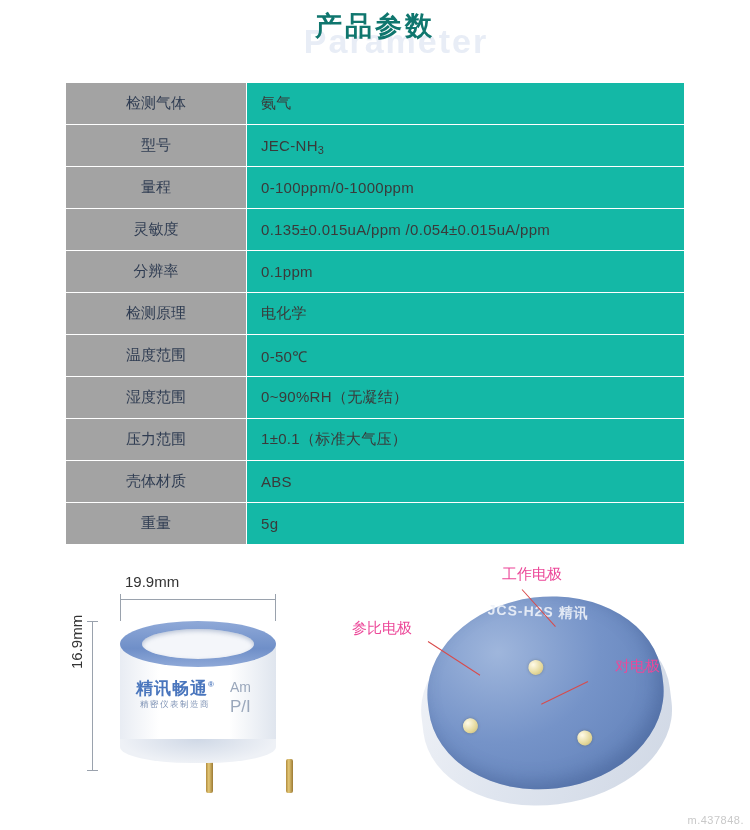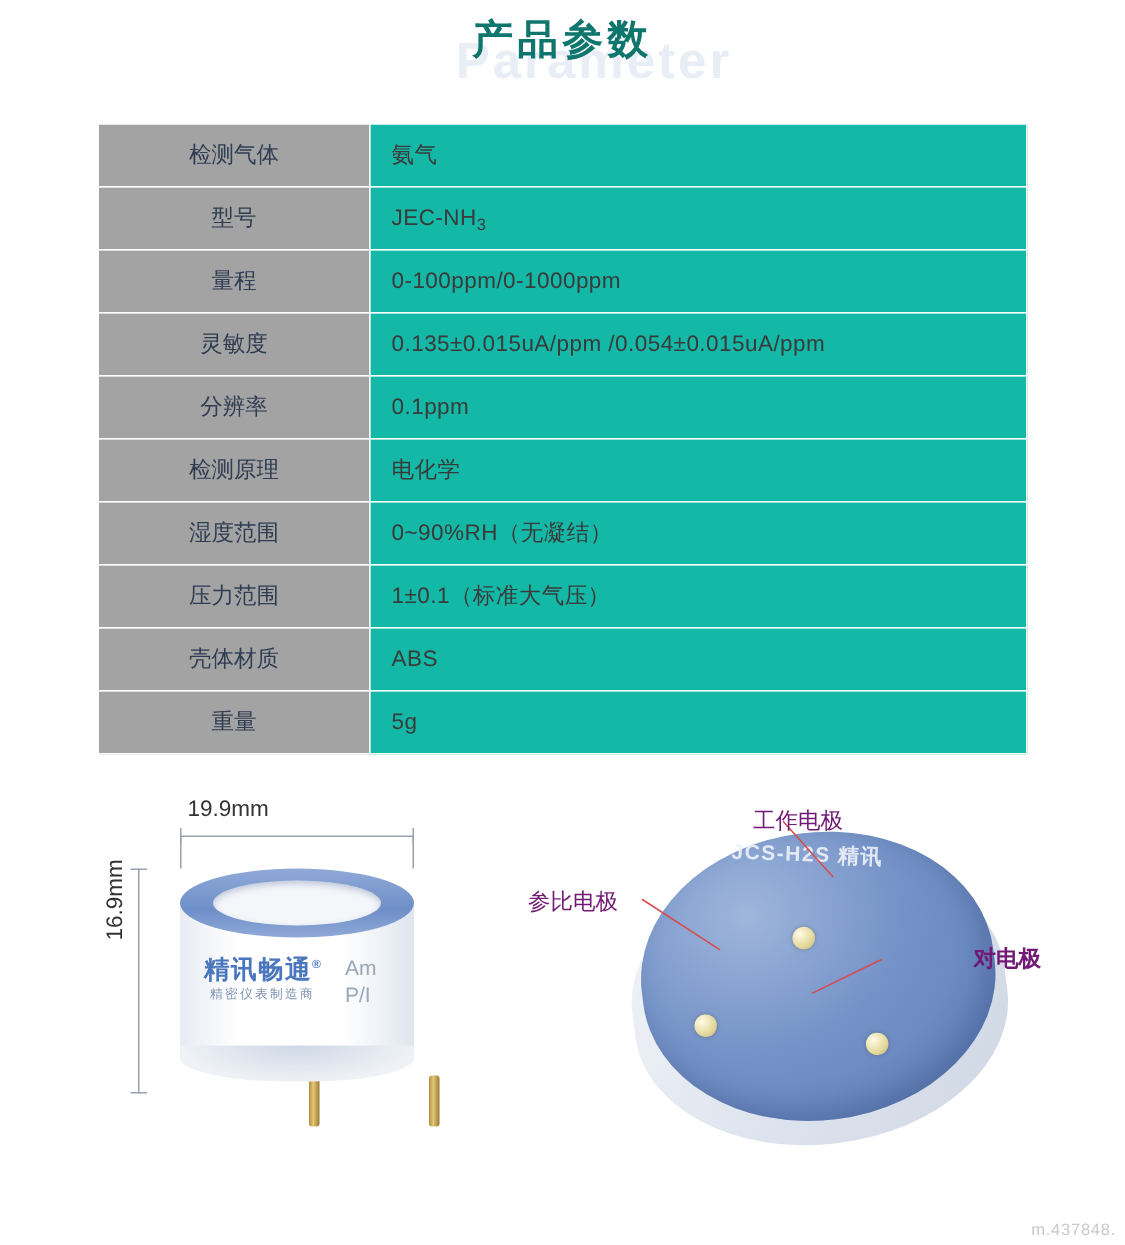--- a/index.html
+++ b/index.html
@@ -231,21 +231,21 @@
     position: absolute;
     left: 110px;
     top: 58px;
     font-size: 14px;
     color: #9aa7bb;
   }
   .sensor-l .eng2 {
     position: absolute;
     left: 110px;
     top: 76px;
-    font-size: 14px;
+    font-size: 17px;
     color: #9aa7bb;
   }
   .pin {
     position: absolute;
     width: 7px;
     height: 34px;
     background: linear-gradient(90deg, #b08a3c, #e4c877 40%, #9c7a34);
     border-radius: 2px;
   }
   .pin-1 { left: 86px; top: 138px; }
@@ -305,27 +305,26 @@
     background: radial-gradient(circle at 35% 30%, #fffbe8, #e4d89a 60%, #c3b473);
     box-shadow: 0 0 3px rgba(60,60,40,0.35);
   }
   .el-work { left: 112px; top: 62px; }
   .el-ref  { left: 40px;  top: 112px; }
   .el-cnt  { left: 152px; top: 138px; }
 
   .callout-label {
     position: absolute;
     font-size: 15px;
-    color: #701a75;
+    color: #ec4899;
     white-space: nowrap;
-    margin-top: 15px;
   }
   .lbl-work { left: 122px; top: 6px; }
   .lbl-ref  { left: -28px; top: 60px; }
-  .lbl-cnt  { left: 269px; top: 98px; font-weight: bold; }
+  .lbl-cnt  { left: 235px; top: 98px; }
 
   .callout-line {
     position: absolute;
     height: 1px;
     background: #d94a4a;
     transform-origin: left center;
   }
   .line-work { left: 142px; top: 30px; width: 50px; transform: rotate(48deg); }
   .line-ref  { left: 48px;  top: 82px; width: 62px; transform: rotate(33deg); }
   .line-cnt  { left: 208px; top: 122px; width: 52px; transform: rotate(154deg); }
@@ -366,20 +365,24 @@
       <td class="key">灵敏度</td>
       <td class="val">0.135±0.015uA/ppm /0.054±0.015uA/ppm</td>
     </tr>
     <tr>
       <td class="key">分辨率</td>
       <td class="val">0.1ppm</td>
     </tr>
     <tr>
       <td class="key">检测原理</td>
       <td class="val">电化学</td>
+    </tr>
+    <tr>
+      <td class="key">温度范围</td>
+      <td class="val">0-50℃</td>
     </tr>
     <tr>
       <td class="key">湿度范围</td>
       <td class="val">0~90%RH（无凝结）</td>
     </tr>
     <tr>
       <td class="key">压力范围</td>
       <td class="val">1±0.1（标准大气压）</td>
     </tr>
     <tr>

